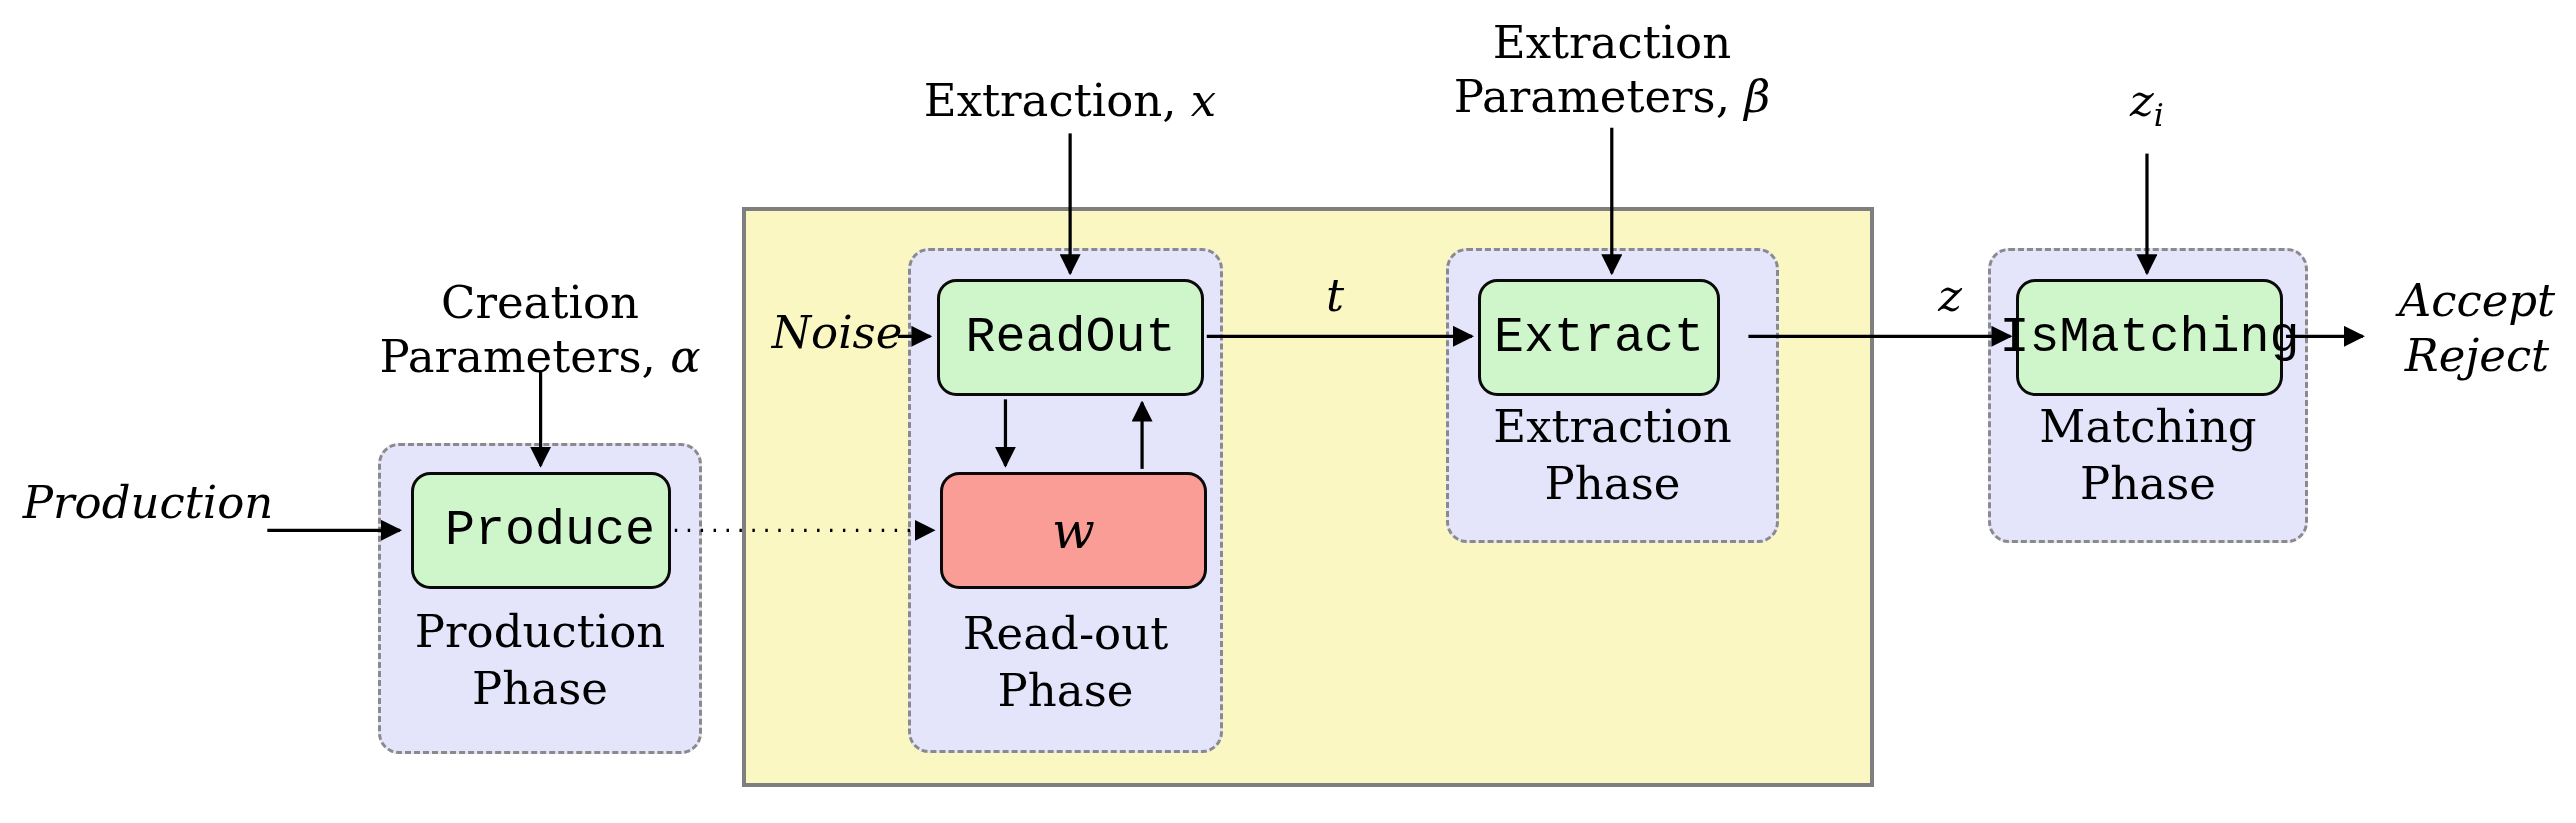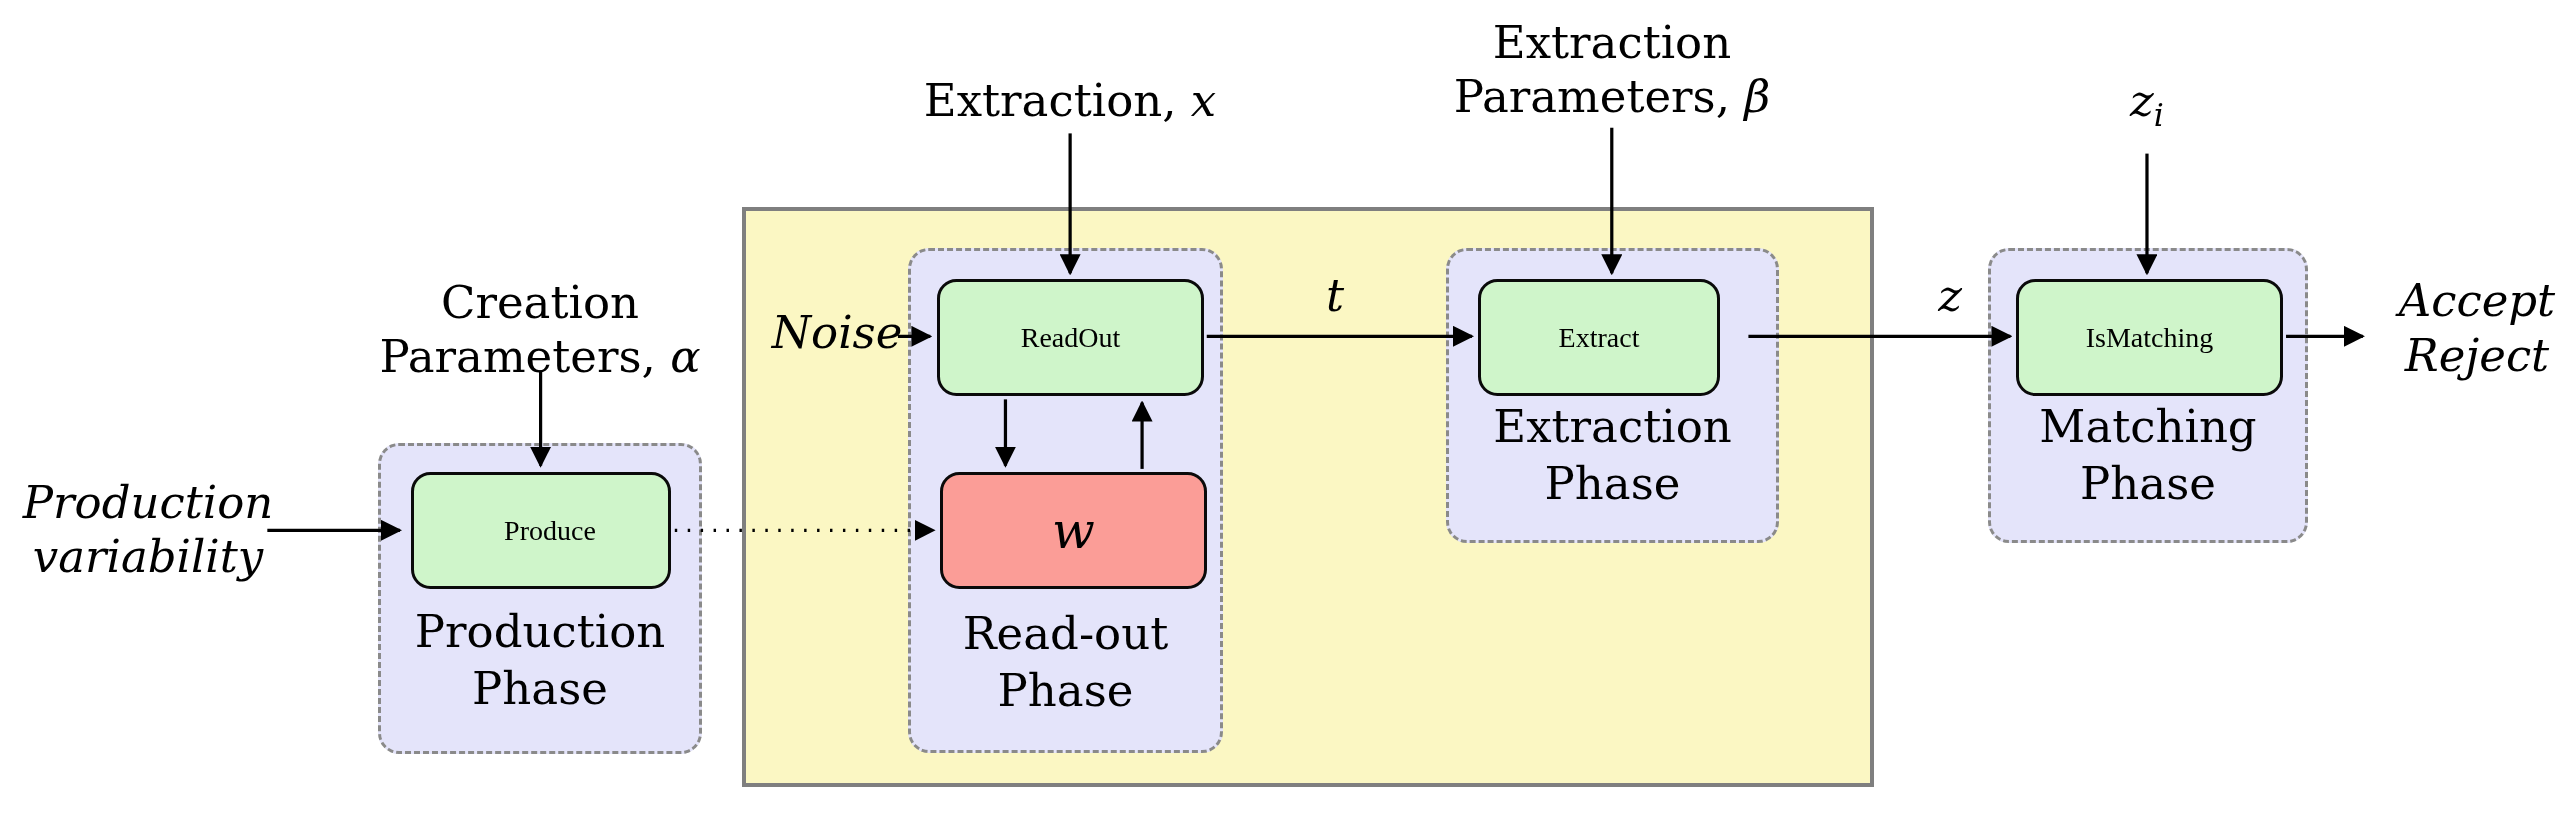--- a/index.html
+++ b/index.html
@@ -13,21 +13,21 @@
   .yellow-region{position:absolute;left:742px;top:207px;width:1132px;height:580px;
     background:var(--enrollment-fill);border:4px solid var(--enrollment-border);
     box-sizing:border-box;}
   .phase{position:absolute;background:var(--phase-fill);
     border:3.2px dashed var(--phase-border);border-radius:21px;box-sizing:border-box;}
   .phase-label{position:absolute;left:0;width:100%;text-align:center;
     font-family:"DejaVu Serif","Liberation Serif",serif;font-size:45px;line-height:57px;}
   .node{position:absolute;height:117px;box-sizing:border-box;
     background:var(--process-fill);border:3.2px solid var(--node-border);border-radius:19.4px;
     display:flex;align-items:center;justify-content:center;
-    font-family:Liberation Serif, serif;font-size:28px;}
+    font-family:Liberation Mono, monospace;font-size:50px;}
   .node.memory{background:var(--memory-fill);
     font-family:"DejaVu Serif","Liberation Serif",serif;font-style:italic;font-size:50px;}
   .ann{position:absolute;transform:translateX(-50%);text-align:center;white-space:nowrap;
     font-family:"DejaVu Serif","Liberation Serif",serif;font-size:45px;line-height:54px;}
   .italic{font-style:italic;}
   .mvar{font-style:italic;}
   .ann sub{font-size:0.7em;line-height:0;}
   svg.arrows{position:absolute;left:0;top:0;width:2576px;height:823px;pointer-events:none;}
   svg.arrows line{stroke:var(--arrow);stroke-width:4px;}
 </style>
@@ -86,21 +86,20 @@
     <span>IsMatching</span>
   </div>
 
   <div class="ann" style="left:540px;top:276px;">
     <div>Creation</div>
     <div><span>Parameters, </span><span class="mvar">α</span></div>
   </div>
 
   <div class="ann italic" style="left:148px;top:476px;">
     <div>Production</div>
-    <div>variability</div>
   </div>
 
   <div class="ann" style="left:1070px;top:74px;"><span>Extraction, </span><span class="mvar">x</span>
   </div>
 
   <div class="ann italic" style="left:837px;top:306px;">Noise</div>
 
   <div class="ann" style="left:1612px;top:16px;">
     <div>Extraction</div>
     <div><span>Parameters, </span><span class="mvar">β</span></div>

